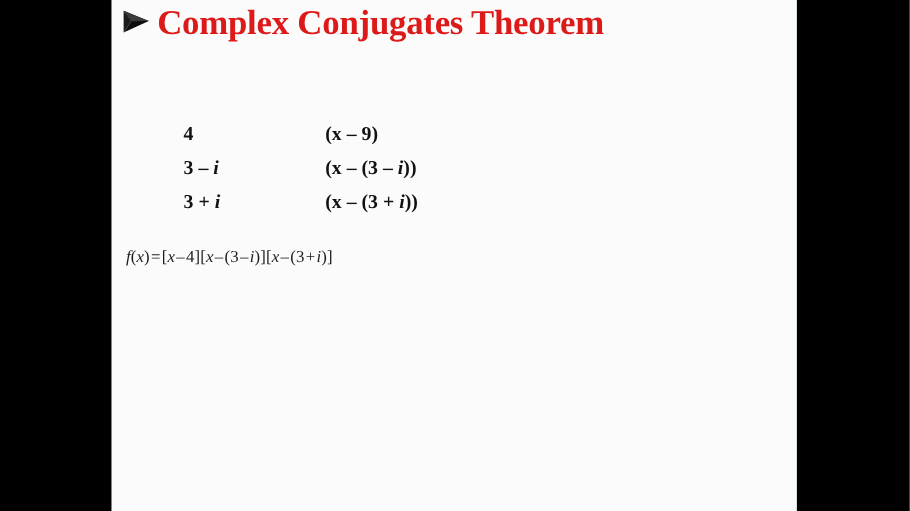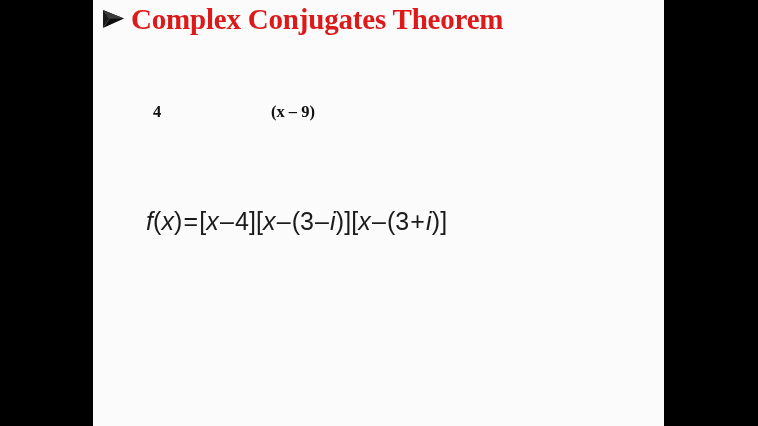--- a/index.html
+++ b/index.html
@@ -108,26 +108,25 @@
   }
   .factor-table td.zero-cell   { width: 118px; }
   .factor-table td.factor-cell { width: 160px; }
   .mvar { font-style: italic; }
 
   
   .equation {
     position: absolute;
     left: 12px;
     top: 207px;
-    font-size: 25px;
+    font-size: 14px;
     color: #1b1b1b;
     white-space: nowrap;
-    font-family: Liberation Sans, sans-serif;
+    font-family: Liberation Serif, serif;
     letter-spacing: 0.1px;
-    margin-left: 41px;
   }
   .equation .it { font-style: italic; }
   .equation .op { font-style: normal; padding: 0 1px; }
 </style>
 </head>
 <body>
 
 <div id="video-frame">
 
   <div class="letterbox-bar left"></div>
@@ -146,19 +145,27 @@
       <span class="title-text">Complex Conjugates Theorem</span>
     </div>
 
 
     <table class="factor-table">
       <tbody>
         <tr>
           <td class="zero-cell"><span>4</span><span class="mvar"></span></td>
           <td class="factor-cell"><span>(x – 9)</span><span class="mvar"></span><span></span></td>
         </tr>
+        <tr>
+          <td class="zero-cell"><span>3 – </span><span class="mvar">i</span></td>
+          <td class="factor-cell"><span>(x – (3 – </span><span class="mvar">i</span><span>))</span></td>
+        </tr>
+        <tr>
+          <td class="zero-cell"><span>3 + </span><span class="mvar">i</span></td>
+          <td class="factor-cell"><span>(x – (3 + </span><span class="mvar">i</span><span>))</span></td>
+        </tr>
       </tbody>
     </table>
 
     <div class="equation"><span class="it">f</span><span>(</span><span class="it">x</span><span>)</span><span class="op">=</span><span>[</span><span class="it">x</span><span class="op">–</span><span>4</span><span>]</span><span>[</span><span class="it">x</span><span class="op">–</span><span>(3</span><span class="op">–</span><span class="it">i</span><span>)]</span><span>[</span><span class="it">x</span><span class="op">–</span><span>(3</span><span class="op">+</span><span class="it">i</span><span>)]</span></div>
 
   </div>
 </div>
 
 </body></html>

